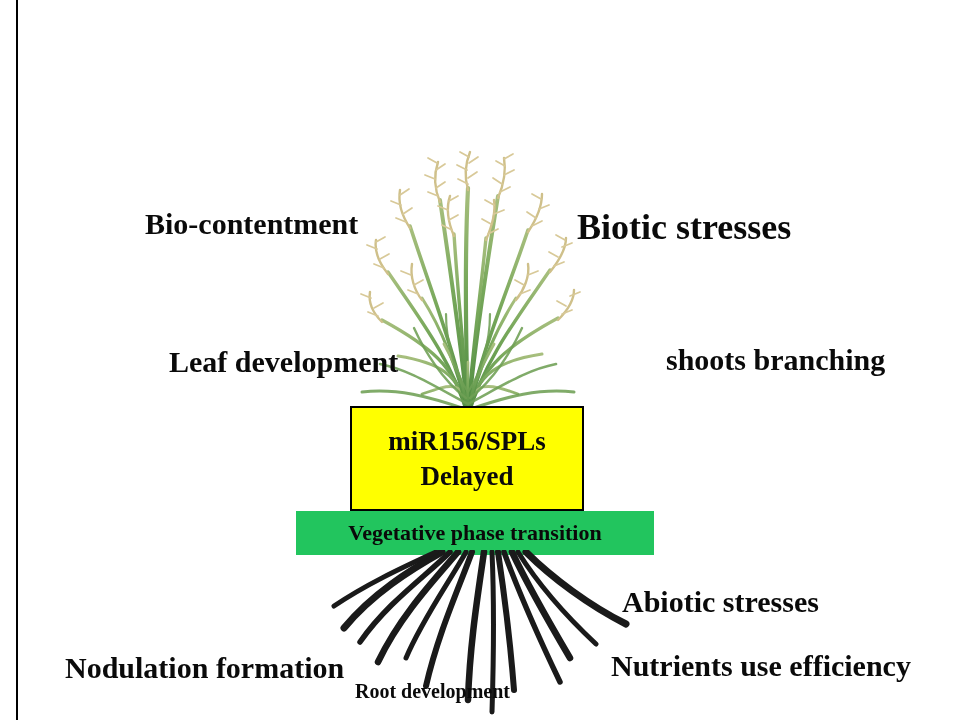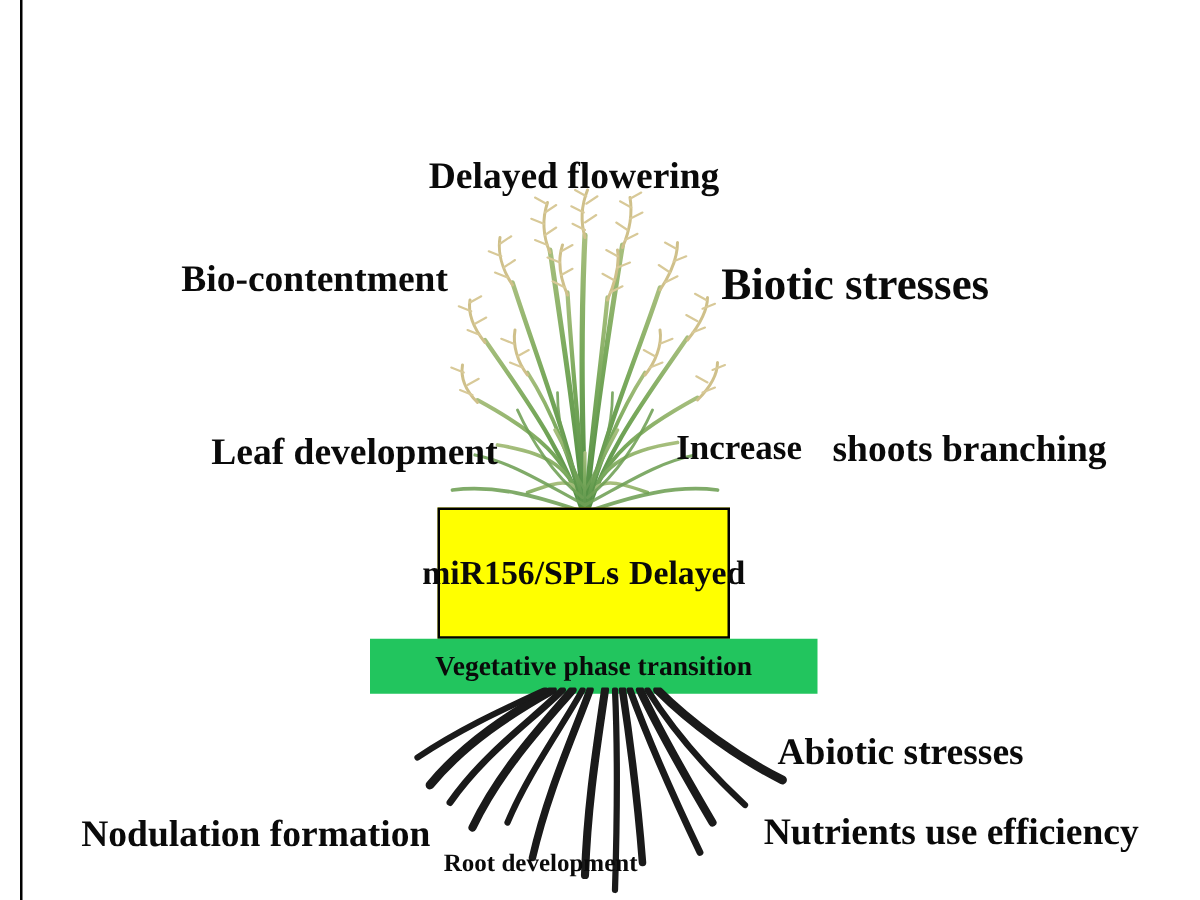--- a/index.html
+++ b/index.html
@@ -22,21 +22,21 @@
   .l-abiotic        {left:622px; top:587px; font-size:30px;}
   .l-nodulation     {left:65px;  top:653px; font-size:30px;}
   .l-nutrients      {left:611px; top:651px; font-size:30px;}
   .l-rootdev        {left:355px; top:681px; font-size:20px;}
 
   #plant{position:absolute;left:318px;top:148px;width:300px;height:268px;}
   #roots{position:absolute;left:260px;top:550px;width:450px;height:170px;}
 
   .box-yellow{position:absolute;left:350px;top:406px;width:234px;height:105px;
               background:#FFFF00;border:2px solid #000;box-sizing:border-box;
-              display:flex;align-items:center;
+              display:flex;flex-direction:column;align-items:center;
               justify-content:center;gap:8px;}
   .box-yellow .bx-line{font-weight:bold;font-size:27px;color:#0a0a0a;
               font-family:"Liberation Serif","DejaVu Serif",serif;line-height:1;}
 
   .box-green{position:absolute;left:296px;top:511px;width:358px;height:44px;
              background:#22c55e;display:flex;align-items:center;
              justify-content:center;}
   .box-green .bx-line{font-weight:bold;font-size:22px;color:#0a0a0a;
              font-family:"Liberation Serif","DejaVu Serif",serif;line-height:1;}
 </style>
@@ -141,25 +141,23 @@
       <path d="M266 2 C292 28 330 56 366 74" stroke-width="7"></path>
       <path d="M190 2 C166 26 128 52 100 92" stroke-width="5.5"></path>
       <path d="M244 2 C258 40 278 86 300 132" stroke-width="5.5"></path>
       <path d="M206 2 C188 34 162 70 146 108" stroke-width="5"></path>
       <path d="M232 2 C234 46 234 98 232 162" stroke-width="5"></path>
       <path d="M258 2 C278 34 306 66 336 94" stroke-width="5"></path>
       <path d="M176 2 C146 16 110 32 74 56" stroke-width="5"></path>
     </g>
   </svg>
 
-  <div class="label l-delayed">Delayed flowering</div>
   <div class="label l-biocontent">Bio-contentment</div>
   <div class="label l-biotic">Biotic stresses</div>
   <div class="label l-leafdev">Leaf development</div>
-  <div class="label l-increase">Increase</div>
   <div class="label l-shootsbranch">shoots branching</div>
 
   <div class="label l-abiotic">Abiotic stresses</div>
   <div class="label l-nodulation">Nodulation formation</div>
   <div class="label l-nutrients">Nutrients use efficiency</div>
   <div class="label l-rootdev">Root development</div>
 
 </div>
 
 </body></html>

